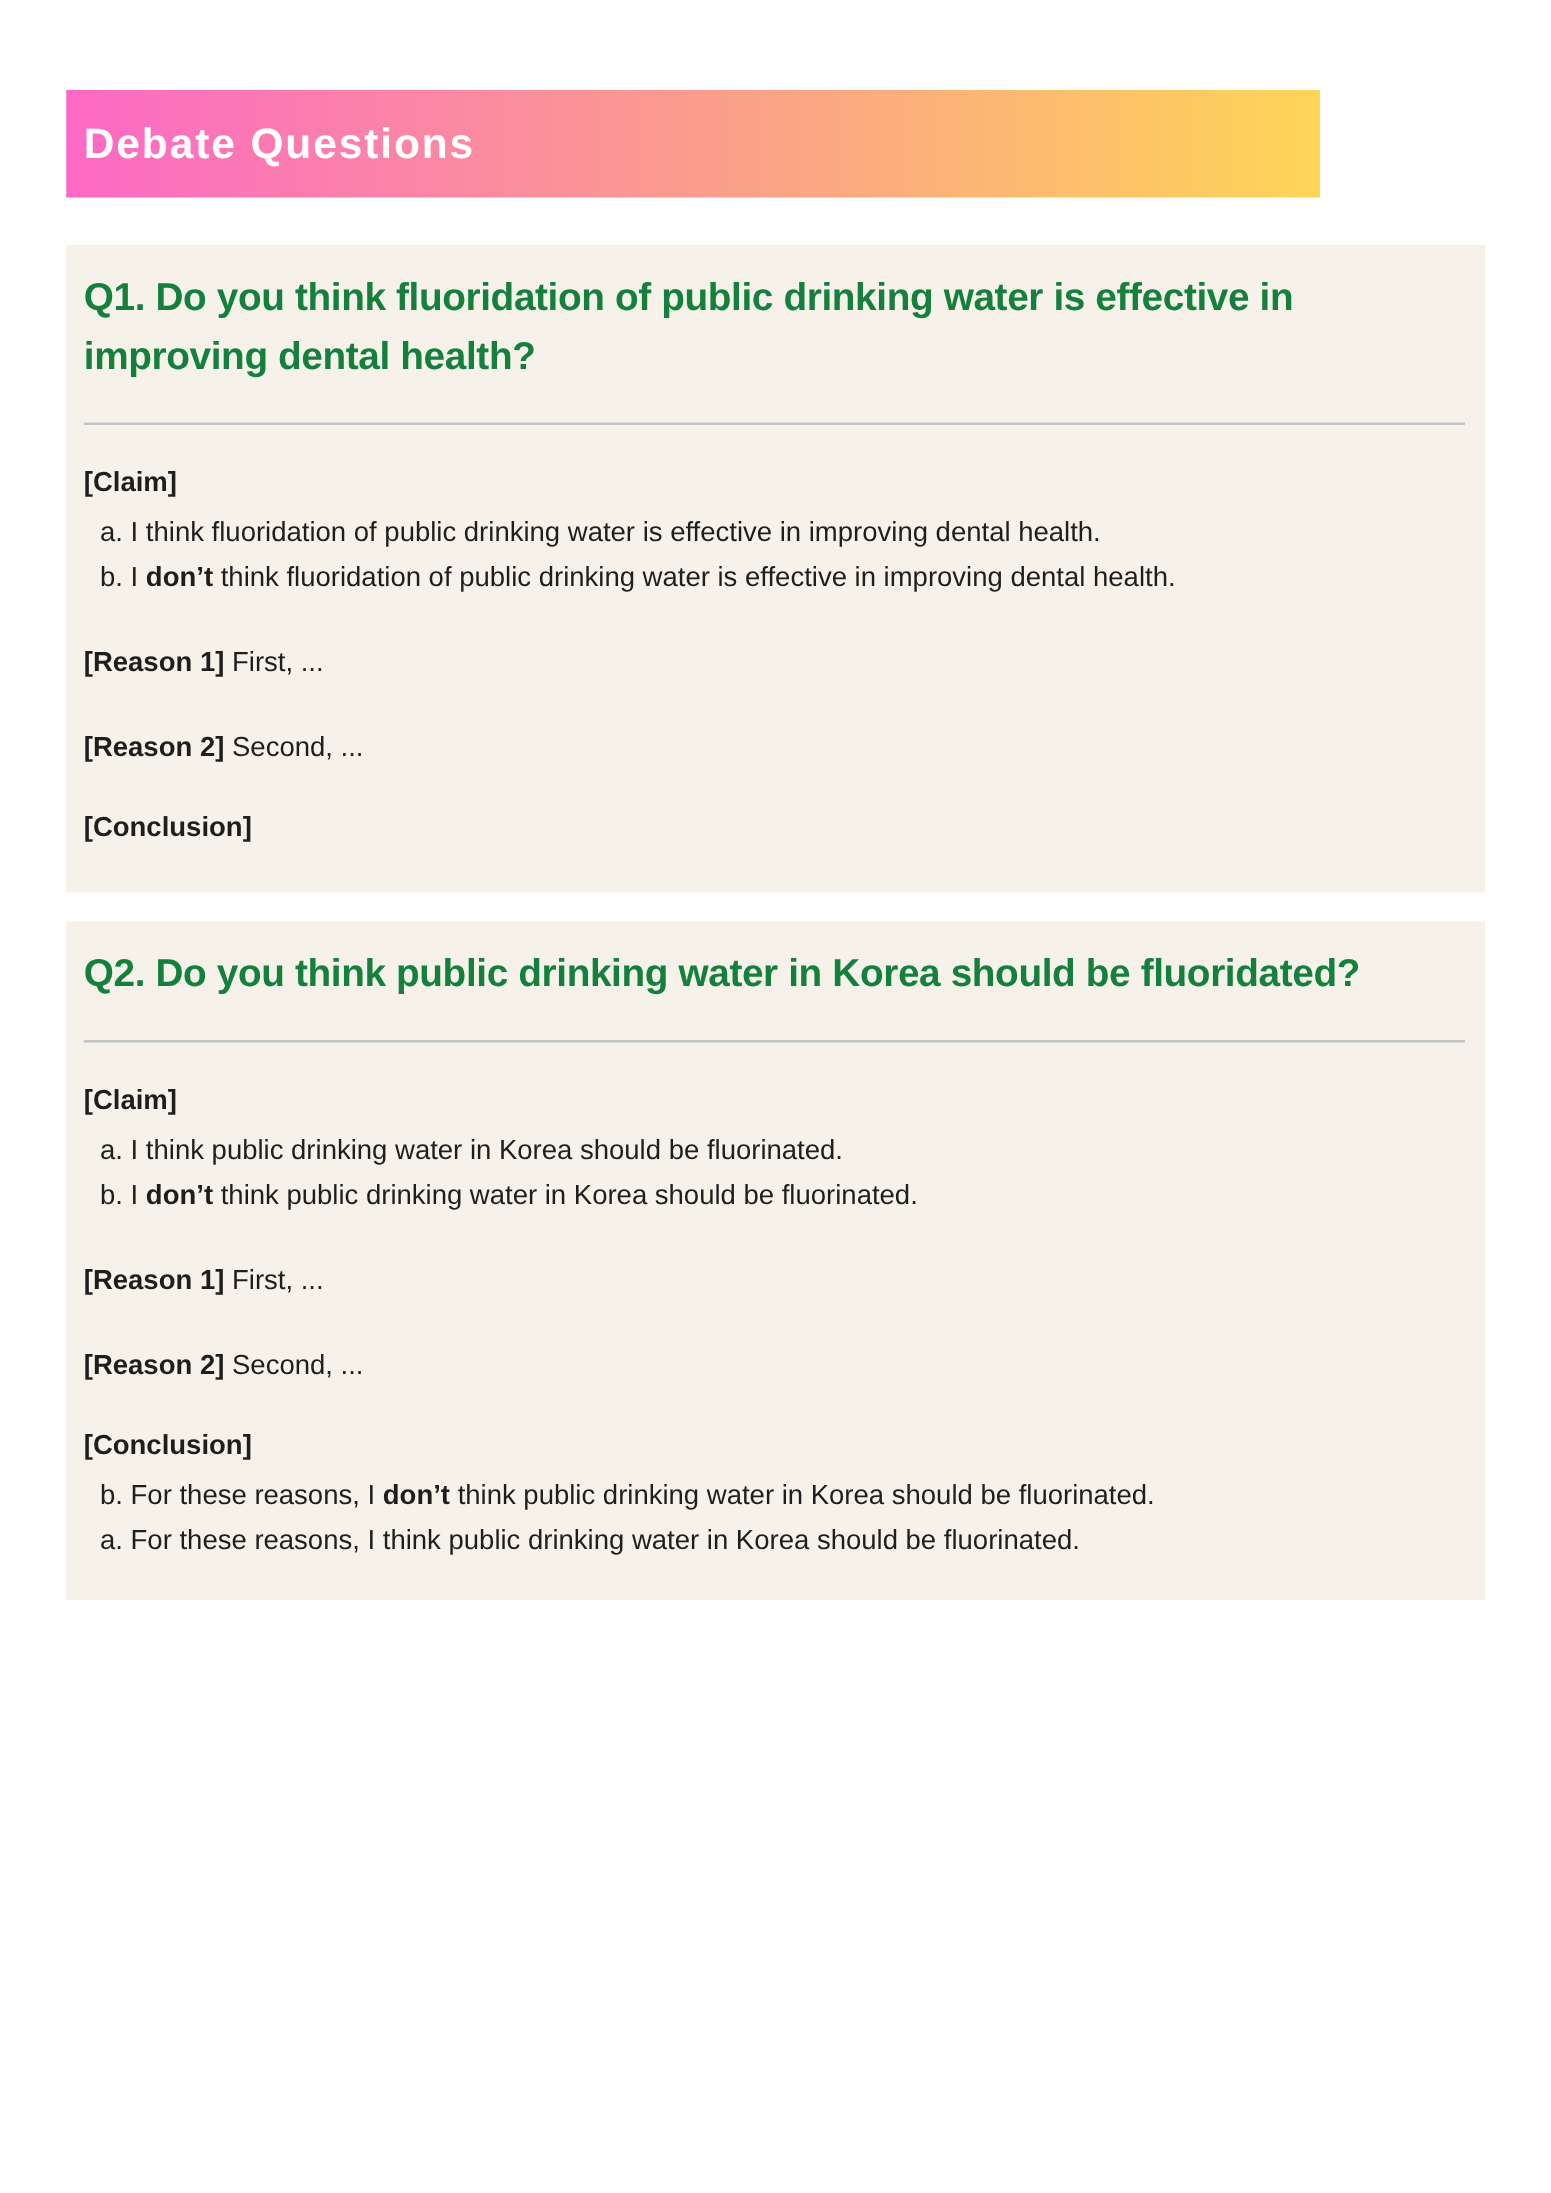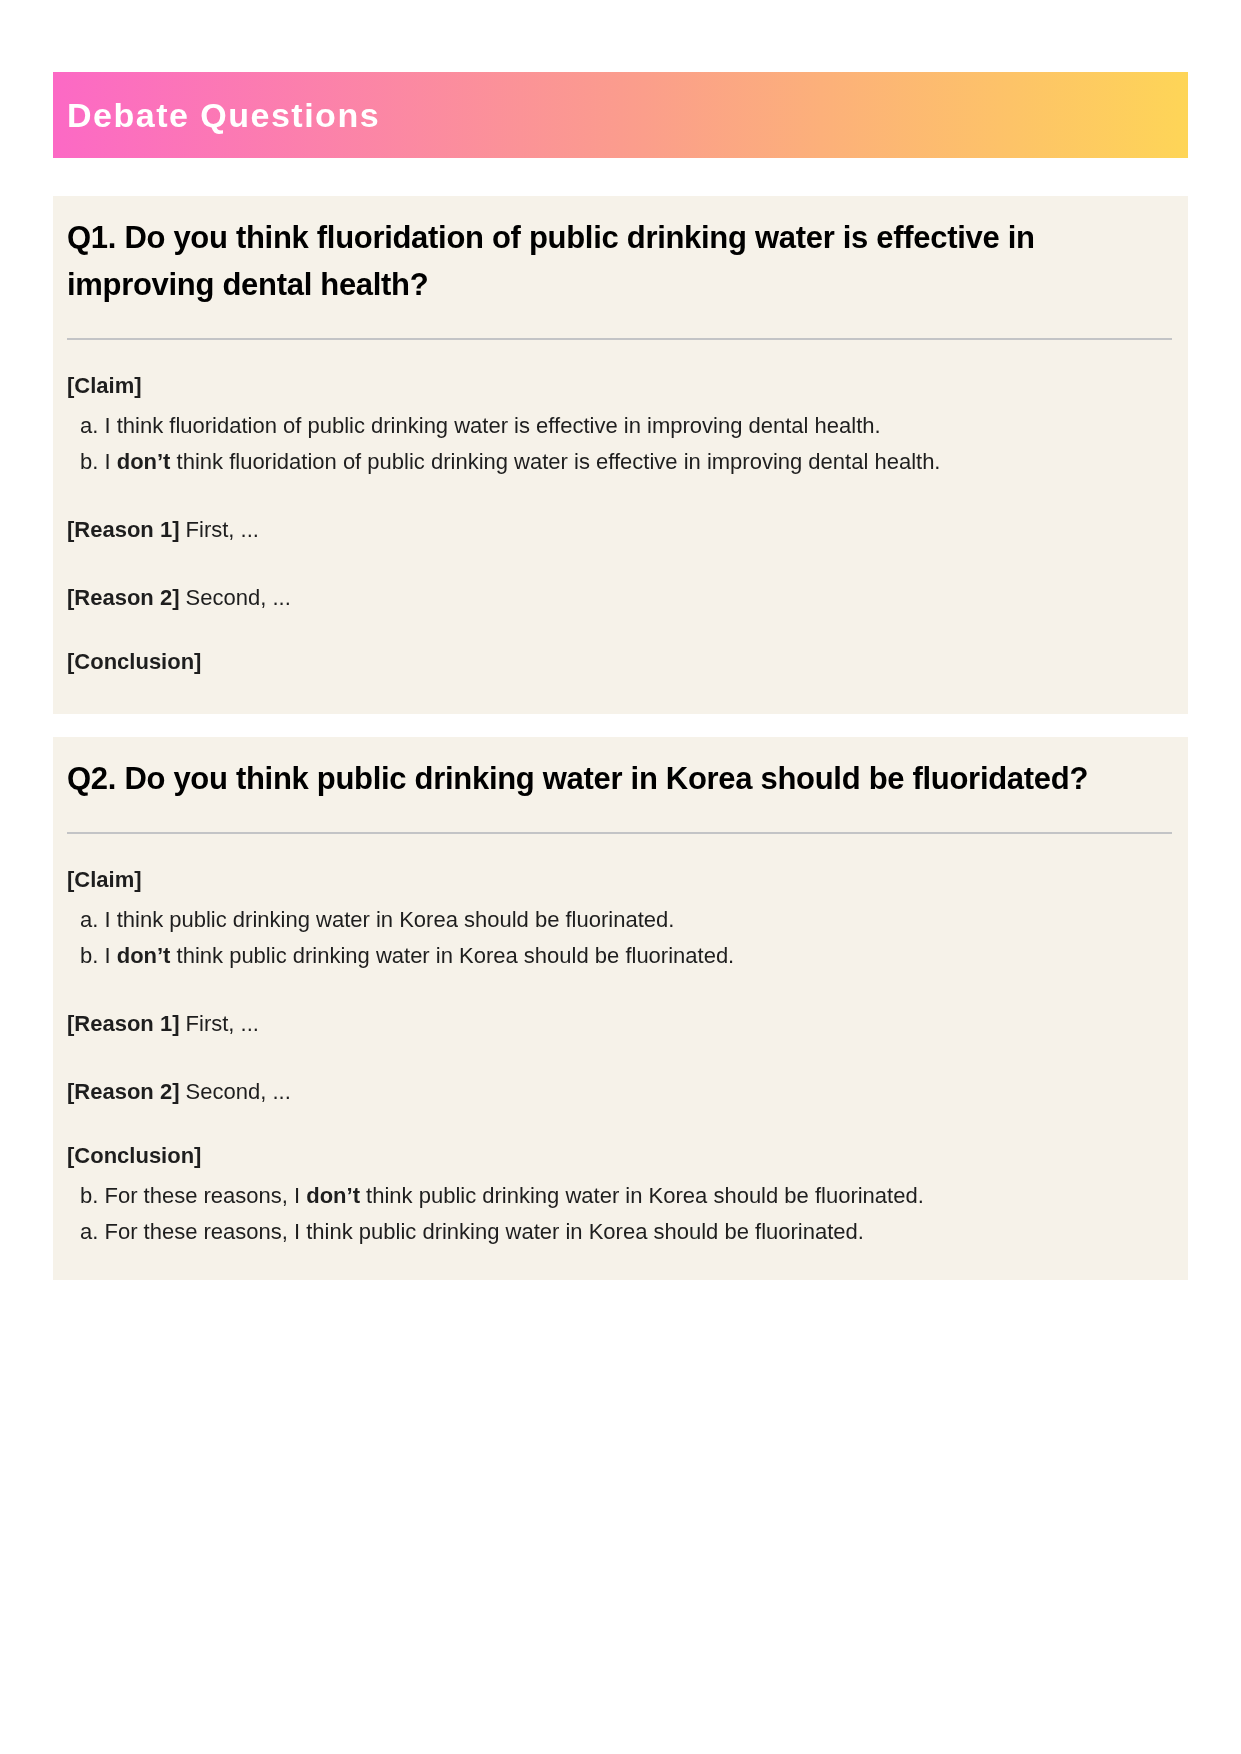--- a/index.html
+++ b/index.html
@@ -10,21 +10,21 @@
   }
   body {
     width: 1241px;
     min-height: 1754px;
     position: relative;
   }
   .page {
     padding: 72px 53px 0 53px;
   }
   .banner {
-    width: 1135px;
+    width: 1003px;
     height: 86px;
     background: linear-gradient(90deg, #fc69c5 0%, #fb9e8b 52%, #fed557 100%);
     display: flex;
     align-items: center;
     padding: 0 14px;
   }
   .banner-title {
     color: #ffffff;
     font-size: 34px;
     font-weight: bold;
@@ -37,21 +37,21 @@
     margin-top: 38px;
   }
   .card + .card { margin-top: 23px; }
   .q-title {
     font-size: 31px;
     font-weight: bold;
     line-height: 47px;
     letter-spacing: -0.3px;
     max-width: 1060px;
     margin-top: 8px;
-    color: #000000;
+    color: #15803d;
   }
   .divider {
     height: 2px;
     background: #c3c4c6;
     border: none;
     margin: 30px 0 28px 0;
   }
   .section-label {
     font-size: 22px;
     line-height: 36px;

